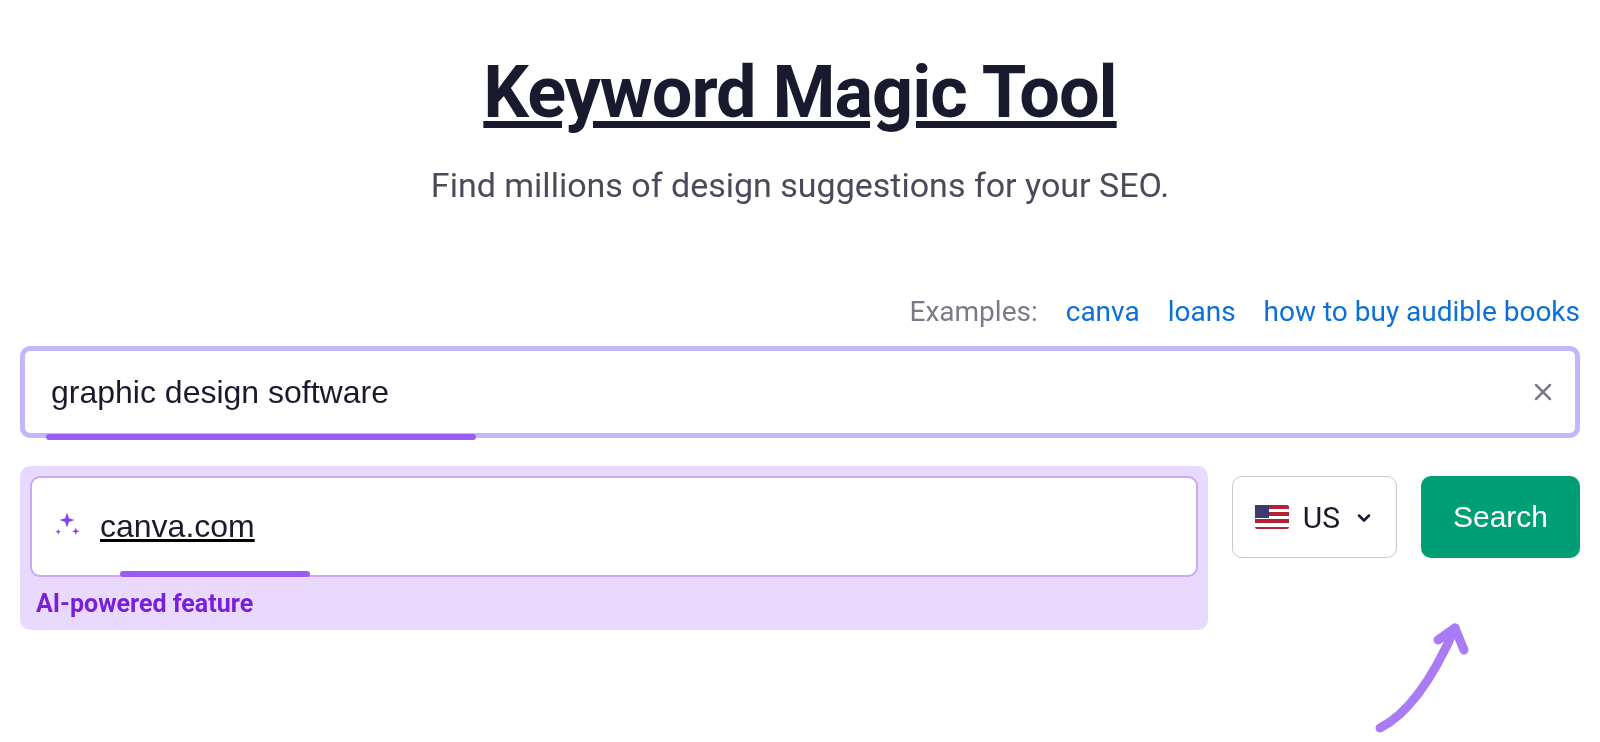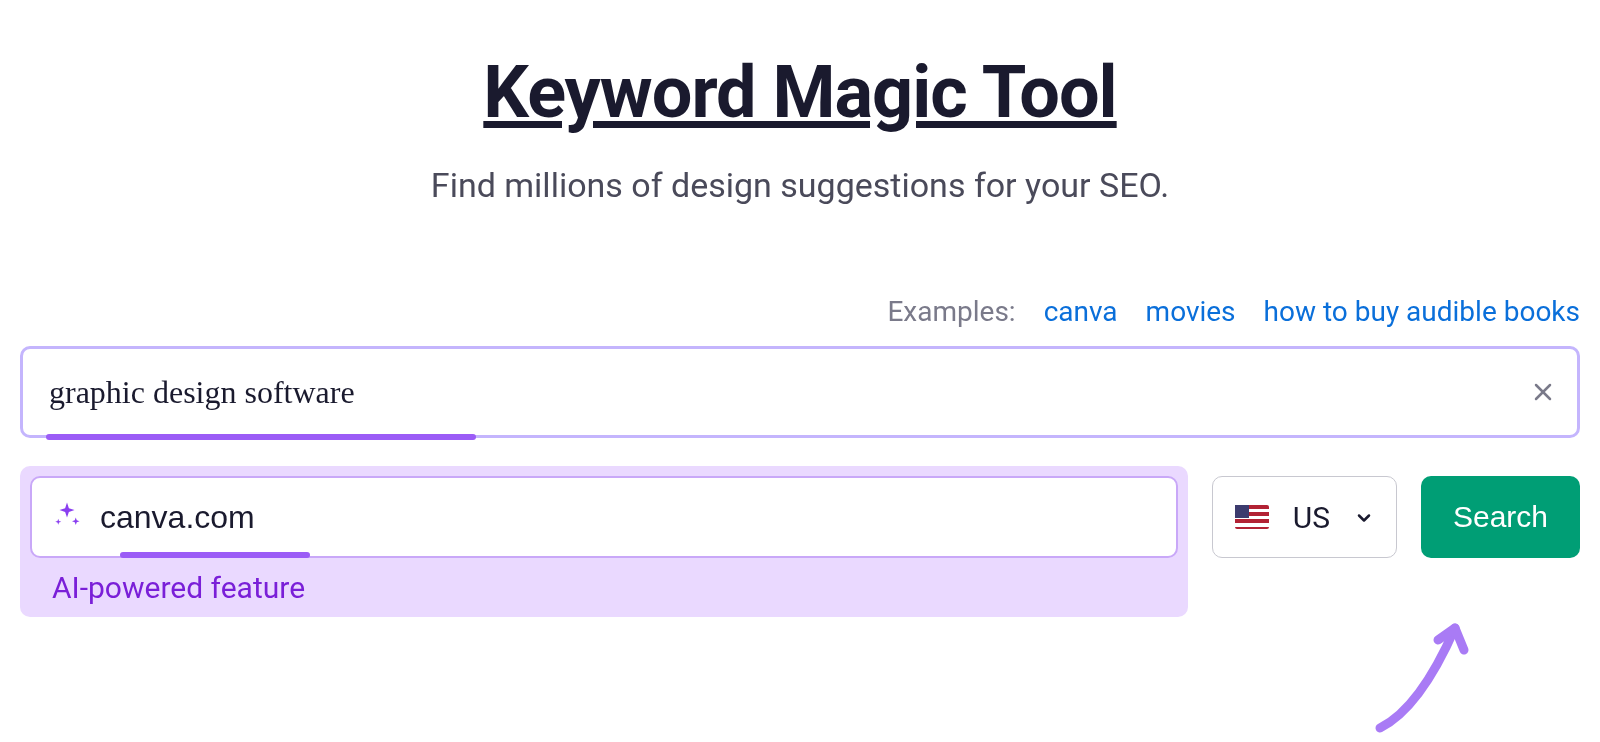--- a/index.html
+++ b/index.html
@@ -48,27 +48,26 @@
       cursor: pointer;
     }
     .keyword-input-wrap {
       position: relative;
       width: 100%;
       margin-bottom: 28px;
     }
     .keyword-input {
       width: 100%;
       height: 92px;
-      border: 3px solid #c4b5fd;
+      border: 5px solid #c4b5fd;
       border-radius: 10px;
       font-size: 32px;
       padding: 0 70px 0 26px;
       color: #1a1a2e;
       outline: none;
-      font-family: Liberation Serif, serif;
     }
     .keyword-underline {
       position: absolute;
       left: 26px;
       bottom: -2px;
       width: 430px;
       height: 6px;
       background: #9b5cf6;
       border-radius: 3px;
     }
@@ -95,25 +94,26 @@
       background: #ead9ff;
       border-radius: 10px;
       padding: 10px 10px 12px 10px;
       position: relative;
     }
     .domain-input-wrap {
       position: relative;
       background: #fff;
       border: 2px solid #c9a8f8;
       border-radius: 10px;
-      height: 82px;
+      height: 101px;
       display: flex;
       align-items: center;
       padding: 0 20px;
       gap: 18px;
+      text-decoration: underline;
     }
     .sparkle-icon {
       color: #8a3ff0;
       flex-shrink: 0;
     }
     .domain-input {
       border: none;
       outline: none;
       font-size: 32px;
       color: #1a1a2e;
@@ -124,32 +124,32 @@
       position: absolute;
       left: 88px;
       bottom: -2px;
       width: 190px;
       height: 6px;
       background: #9b5cf6;
       border-radius: 3px;
     }
     .ai-label {
       color: #7a1fd8;
-      font-size: 30px;
-      font-weight: 400;
+      font-size: 25px;
+      font-weight: 700;
       margin-top: 12px;
-      margin-left: 22px;
+      margin-left: 6px;
     }
     .country-select {
       height: 82px;
       border: 1px solid #c8c8d0;
       border-radius: 10px;
       display: flex;
       align-items: center;
-      gap: 24px;
+      gap: 14px;
       padding: 0 22px;
       font-size: 30px;
       color: #1a1a2e;
       cursor: pointer;
       background: #fff;
       margin-top: 10px;
     }
     .flag-us {
       width: 34px;
       height: 24px;
@@ -200,21 +200,21 @@
 </head>
 <body>
 
 <div class="container">
   <h1 class="title">Keyword Magic Tool</h1>
   <p class="subtitle">Find millions of design suggestions for your SEO.</p>
 
   <div class="examples-row">
     <span class="examples-label">Examples:</span>
     <a class="example-link">canva</a>
-    <a class="example-link">movies</a>
+    <a class="example-link">loans</a>
     <a class="example-link">how to buy audible books</a>
   </div>
 
   <div class="keyword-input-wrap">
     <input class="keyword-input" type="text" value="graphic design software" style="">
     <div class="keyword-underline"></div>
     <span class="clear-btn">
       <svg width="24" height="24" viewBox="0 0 24 24" fill="none" stroke="currentColor" stroke-width="2.5" stroke-linecap="round">
         <line x1="5" y1="5" x2="19" y2="19"></line>
         <line x1="19" y1="5" x2="5" y2="19"></line>

